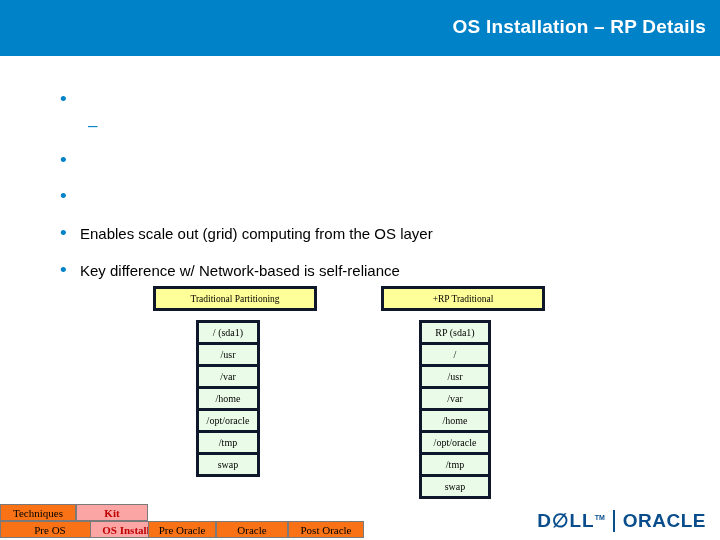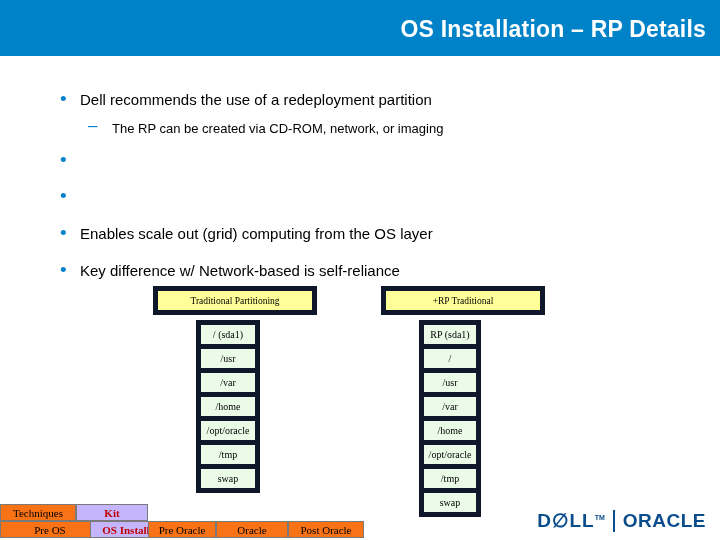--- a/index.html
+++ b/index.html
@@ -22,21 +22,21 @@
     top: 0;
     width: 720px;
     height: 56px;
     background: #0082c8;
   }
   .header-title {
     position: absolute;
     right: 14px;
     top: 16px;
     color: #ffffff;
-    font-size: 23px;
+    font-size: 19px;
     font-weight: bold;
     letter-spacing: 0.2px;
     white-space: nowrap;
   }
 
   
   .bullets {
     position: absolute;
     left: 0;
     top: 56px;
@@ -84,41 +84,41 @@
   .b5 { top: 168px; position: absolute; }
   .b6 { top: 205px; position: absolute; }
 
   
   .tbl {
     position: absolute;
     border-collapse: collapse;
     font-family: "Liberation Serif", serif;
   }
   .tbl td {
-    border: 5px solid #0f172a;
+    border: 3px solid #0f172a;
     text-align: center;
     font-size: 10px;
     color: #000000;
     height: 17px;
     padding: 1px 2px;
     background: #eafbe8;
   }
   .tbl td.head {
     background: #ffff99;
     font-size: 9.5px;
   }
 
   #trad-table { left: 153px; top: 286px; width: 164px; }
   #trad-table td { width: 164px; }
   #trad-rows { left: 196px; top: 320px; width: 64px; font-family: Liberation Serif, serif; }
   #trad-rows td { width: 64px; }
 
   #rp-table { left: 381px; top: 286px; width: 164px; }
   #rp-table td { width: 164px; }
-  #rp-rows { left: 419px; top: 320px; width: 62px; }
+  #rp-rows { left: 419px; top: 320px; width: 72px; }
   #rp-rows td { width: 74px; }
 
   
   .nav {
     position: absolute;
     left: 0;
     bottom: 0;
     width: 720px;
     height: 36px;
   }
@@ -129,21 +129,21 @@
     font-family: "Liberation Serif", serif;
     font-size: 11px;
     text-align: center;
     color: #000000;
     height: 17px;
     line-height: 16px;
     box-sizing: border-box;
     white-space: nowrap;
     overflow: hidden;
   }
-  .nav-cell.yellow { background: #c4b5fd; }
+  .nav-cell.yellow { background: #fca5a5; }
   .nav-cell.current { color: #c00000; font-weight: bold; }
 
   #nav-techniques { left: 0px;   bottom: 19px; width: 76px; }
   #nav-kit        { left: 76px;  bottom: 19px; width: 72px; }
   #nav-preos      { left: 0px;   bottom: 2px;  width: 100px; }
   #nav-osinstall  { left: 68px;  bottom: 2px;  width: 72px; margin-left: 22px; }
   #nav-preoracle  { left: 148px; bottom: 2px;  width: 68px; margin-top: 32px; }
   #nav-oracle     { left: 216px; bottom: 2px;  width: 72px; }
   #nav-postoracle { left: 288px; bottom: 2px;  width: 76px; margin-top: 10px; }
 
@@ -185,25 +185,23 @@
 </head>
 <body>
 
 <div class="header-bar">
   <div class="header-title">OS Installation – RP Details</div>
 </div>
 
 <div class="bullets">
   <div class="bullet-l1 b1">
     <span class="dot">•</span>
-    <span>Dell recommends the use of a redeployment partition</span>
   </div>
   <div class="bullet-l2 b2">
     <span class="dash">–</span>
-    <span>The RP can be created via CD-ROM, network, or imaging</span>
   </div>
   <div class="bullet-l1 b3">
     <span class="dot">•</span>
   </div>
   <div class="bullet-l1 b4">
     <span class="dot">•</span>
   </div>
   <div class="bullet-l1 b5">
     <span class="dot">•</span>
     <span>Enables scale out (grid) computing from the OS layer</span>

